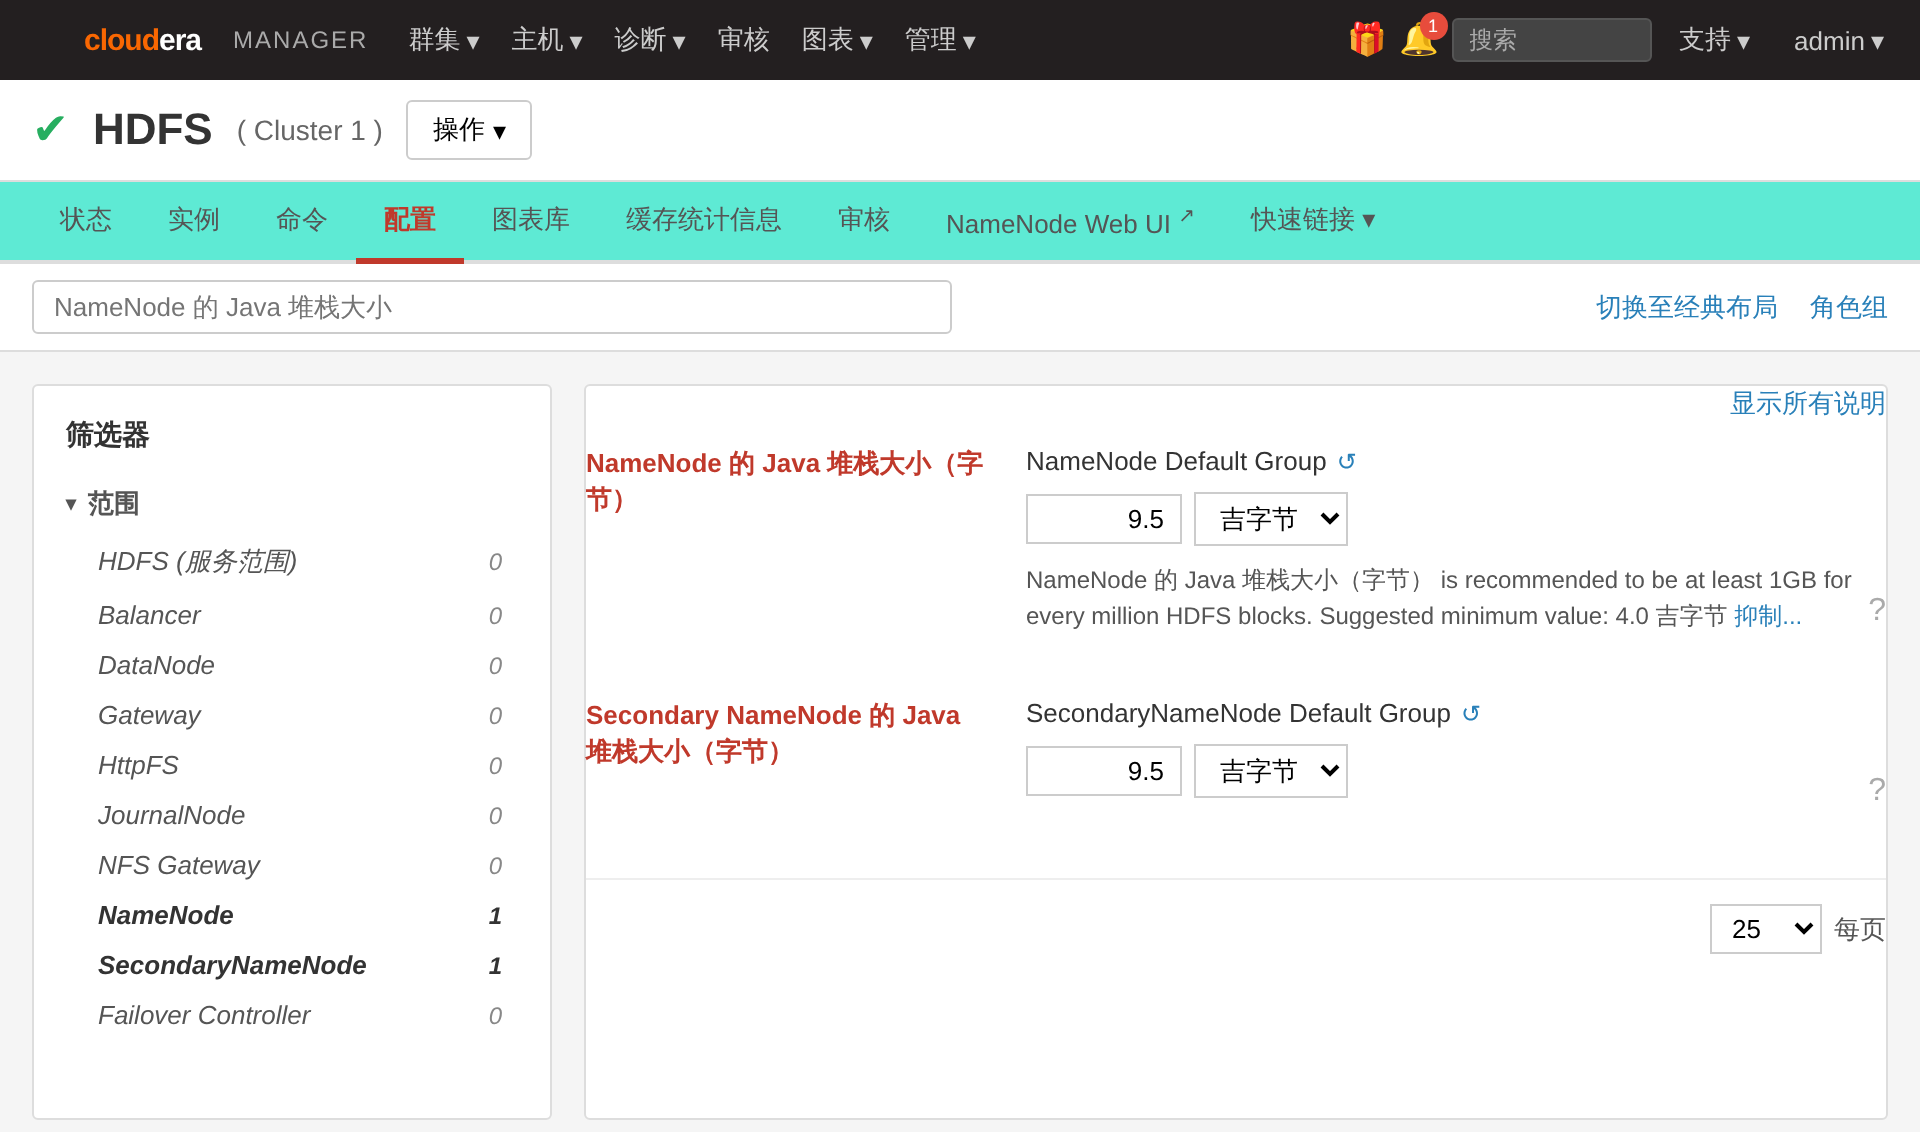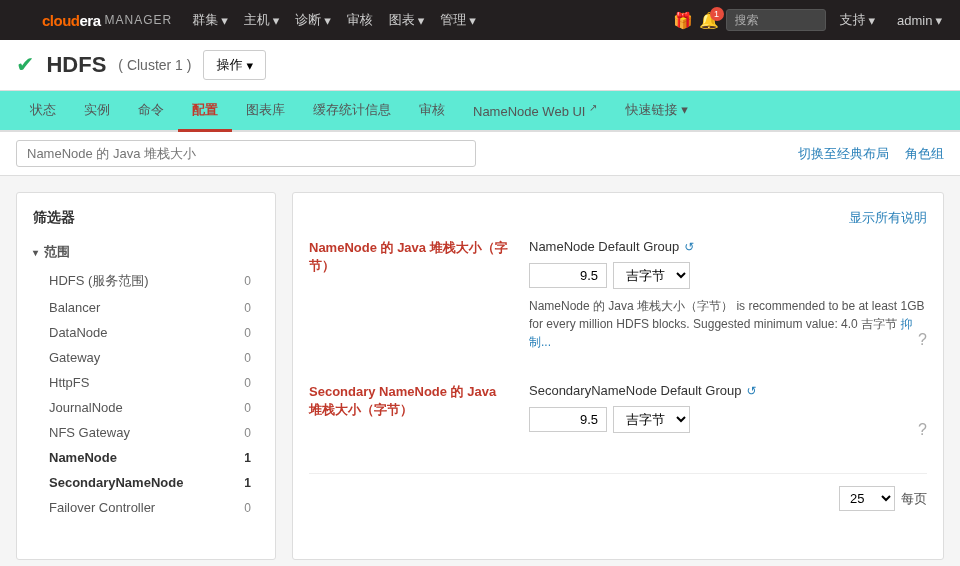--- a/index.html
+++ b/index.html
@@ -22,21 +22,21 @@
     .logo-cloudera {
       color: #fff;
       font-size: 15px;
       font-weight: bold;
       letter-spacing: -0.5px;
     }
     .logo-cloudera span.cloud { color: #f96702; margin-left: 32px; }
     .logo-manager {
       color: #aaa;
       font-size: 12px;
-      margin-left: 4px;
+      margin-left: 16px;
       text-transform: uppercase;
       letter-spacing: 1px;
     }
     .nav-btn {
       color: #ccc;
       background: none;
       border: none;
       cursor: pointer;
       padding: 4px 8px;
       font-size: 13px;
@@ -207,41 +207,41 @@
     .chevron-icon { font-size: 10px; }
     .sidebar-item {
       display: flex;
       justify-content: space-between;
       align-items: center;
       padding: 5px 8px 5px 16px;
       cursor: pointer;
       font-size: 13px;
       color: #555;
       border-radius: 2px;
+      font-style: italic;
     }
     .sidebar-item.active {
       font-weight: bold;
       color: #333;
     }
     .sidebar-item .count {
       color: #888;
       font-size: 12px;
     }
     .sidebar-item.active .count {
       color: #333;
       font-weight: bold;
     }
 
     
     .config-area {
       flex: 1;
       background: #fff;
       border: 1px solid #ddd;
       border-radius: 3px;
-      padding: 16px;
     }
     .show-all-link {
       text-align: right;
       margin-bottom: 12px;
     }
     .show-all-link a {
       color: #2980b9;
       text-decoration: none;
       font-size: 13px;
     }

